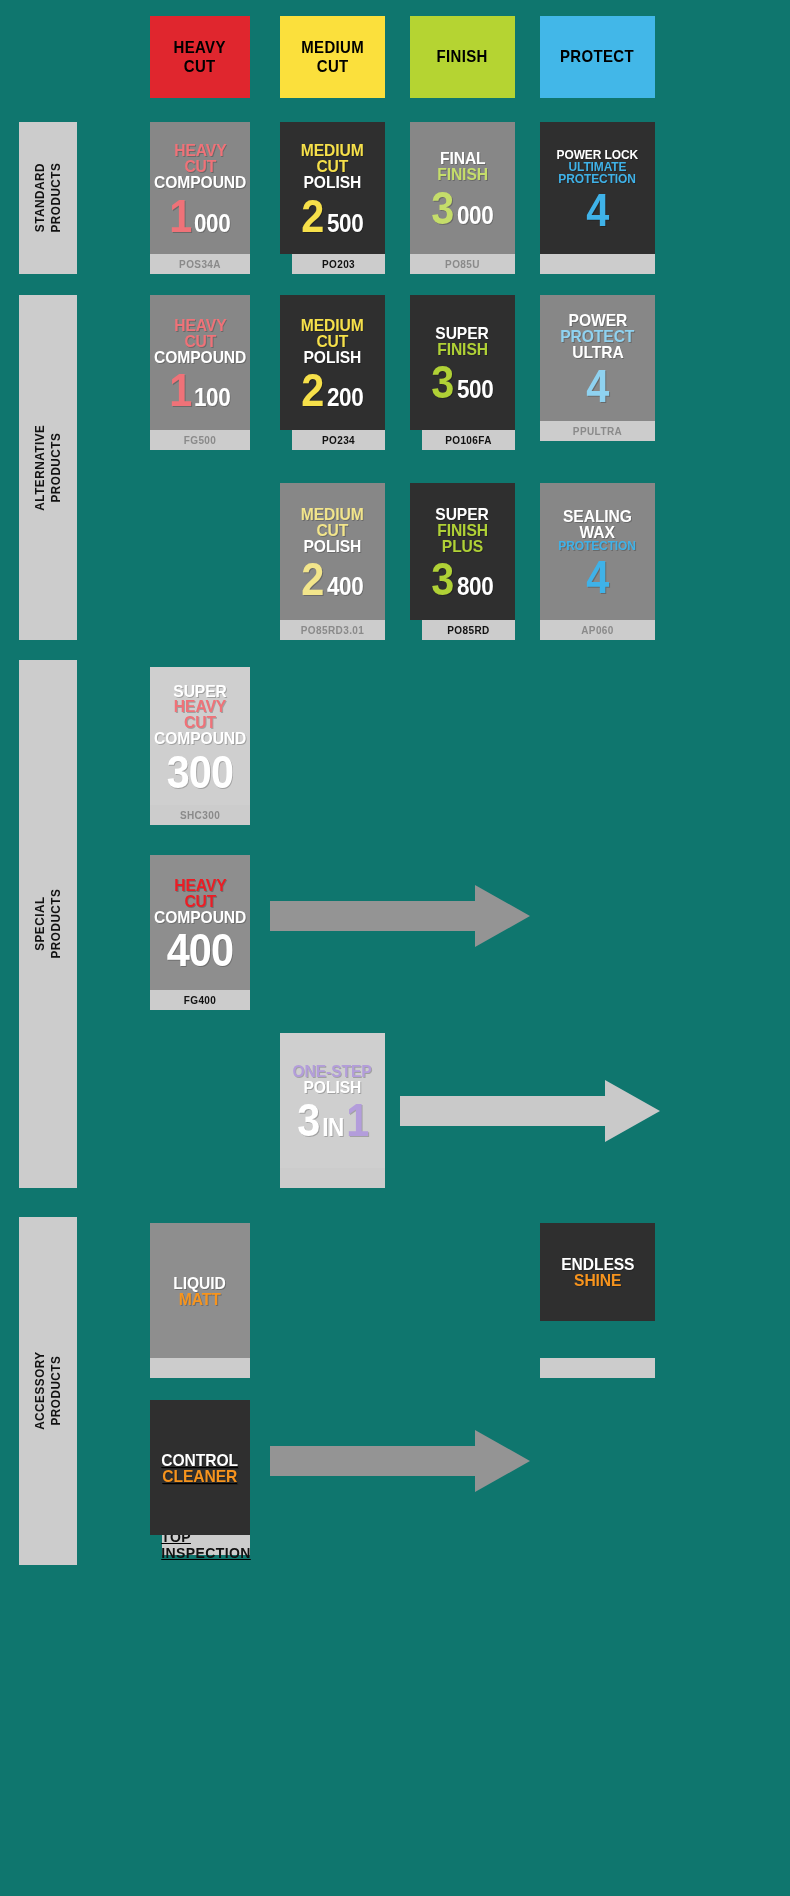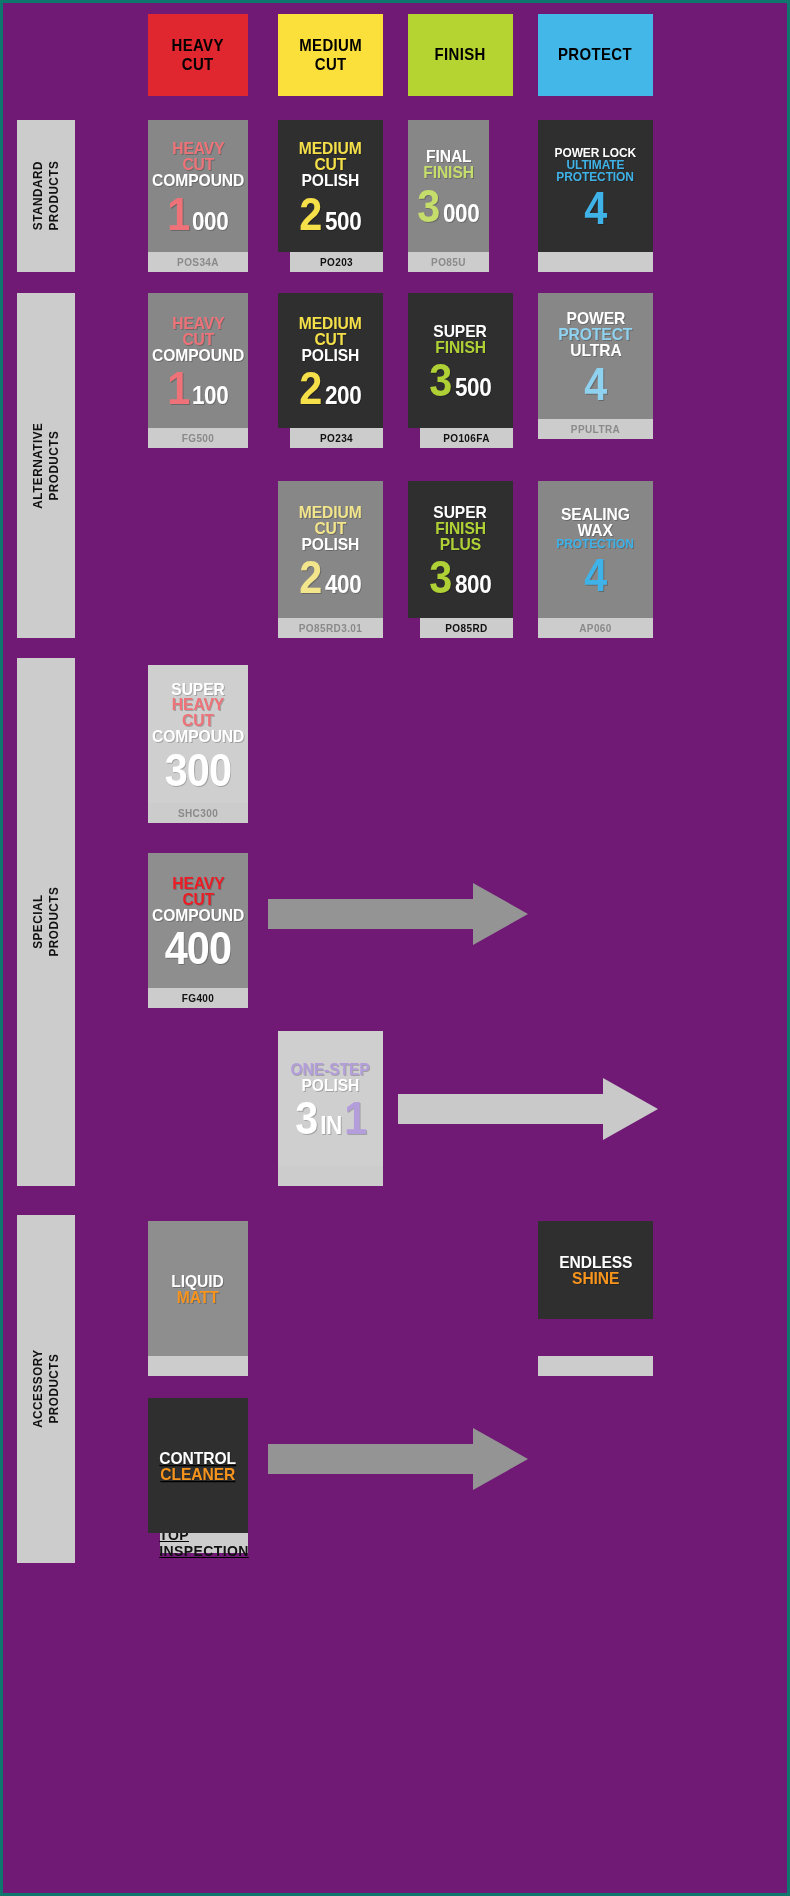--- a/index.html
+++ b/index.html
@@ -7,22 +7,22 @@
     font-family:"Liberation Sans", sans-serif;
     width:790px;
     height:1896px;
     position:relative;
     overflow:hidden;
   }
   .sheet{
     position:absolute;
     left:0; top:0;
     width:790px; height:1896px;
-    background:#701a75;
-    border:3px solid #0f766e;
+    background:#0f766e;
+    border:5px solid #0f766e;
     box-sizing:border-box;
   }
 
   
   .hdr{
     position:absolute;
     height:82px;
     top:11px;
     display:flex;
     align-items:center;
@@ -206,21 +206,21 @@
       <div class="ttl c-yellow l2">CUT</div>
       <div class="ttl white l3">POLISH</div>
       <div class="numwrap">
         <span class="bignum c-yellow">2</span>
         <span class="sufnum">500</span>
       </div>
     </div>
     <div class="code">PO203</div>
   </div>
 
-  <div class="card" style="left:405px;top:117px;width:81px;height:152px;">
+  <div class="card" style="left:405px;top:117px;width:105px;height:152px;">
     <div class="body grey">
       <div class="ttl white l1">FINAL</div>
       <div class="ttl c-green l2">FINISH</div>
       <div class="numwrap">
         <span class="bignum c-green">3</span>
         <span class="sufnum">000</span>
       </div>
     </div>
     <div class="code">PO85U</div>
   </div>

